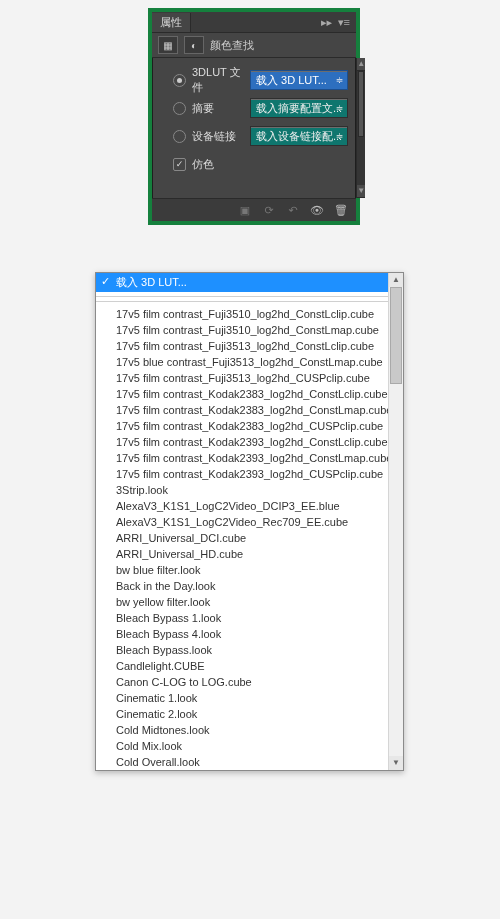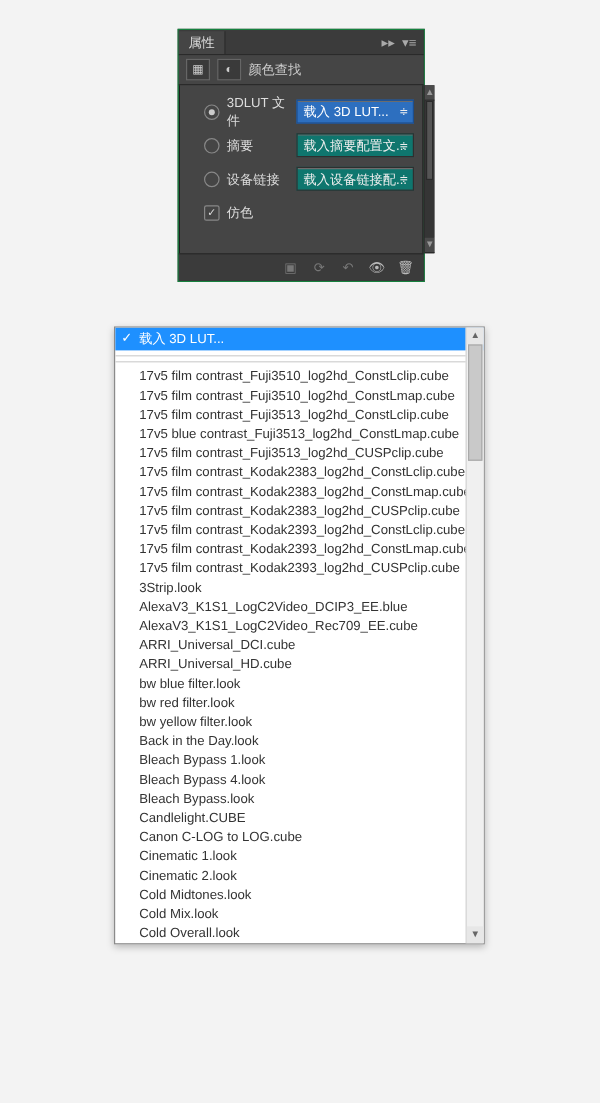--- a/index.html
+++ b/index.html
@@ -1,19 +1,19 @@
 <!DOCTYPE html>
 <html><head>
 <meta charset="utf-8">
 <style>
   html,body{margin:0;padding:0;background:#f4f4f4;font-family:"Microsoft YaHei",Tahoma,Arial,sans-serif;font-size:11px;color:#ccc;}
   .stage{width:500px;height:919px;position:relative;background:#f3f3f3;}
 
   
-  .panel{position:absolute;left:148px;top:24px;width:204px;background:#454545;border:1px solid #15803d;box-shadow:0 0 0 1px #1e1e1e inset;}
+  .panel{position:absolute;left:148px;top:8px;width:204px;background:#454545;border:4px solid #15803d;box-shadow:0 0 0 1px #1e1e1e inset;}
   .panel-tabbar{height:20px;display:flex;align-items:center;background:#3b3b3b;border-bottom:1px solid #2a2a2a;}
   .panel-tab{padding:2px 8px;background:#454545;color:#ddd;border-right:1px solid #2a2a2a;}
   .panel-tab-pad{flex:1;}
   .panel-menu{display:flex;gap:6px;padding-right:6px;}
   .panel-menu span{color:#aaa;}
   .panel-subbar{height:24px;display:flex;align-items:center;gap:6px;padding:0 6px;background:#454545;border-bottom:1px solid #2a2a2a;}
   .ico{width:18px;height:16px;display:inline-flex;align-items:center;justify-content:center;border:1px solid #666;background:#3a3a3a;color:#ccc;font-size:10px;}
   .panel-body{position:relative;display:flex;}
   .panel-form{flex:1;padding:10px 8px 18px 21px;}
   .row{display:flex;align-items:center;height:24px;margin-bottom:4px;}
@@ -131,23 +131,22 @@
           <div class="drop-row">17v5 film contrast_Kodak2383_log2hd_CUSPclip.cube</div>
           <div class="drop-row">17v5 film contrast_Kodak2393_log2hd_ConstLclip.cube</div>
           <div class="drop-row">17v5 film contrast_Kodak2393_log2hd_ConstLmap.cube</div>
           <div class="drop-row">17v5 film contrast_Kodak2393_log2hd_CUSPclip.cube</div>
           <div class="drop-row">3Strip.look</div>
           <div class="drop-row">AlexaV3_K1S1_LogC2Video_DCIP3_EE.blue</div>
           <div class="drop-row">AlexaV3_K1S1_LogC2Video_Rec709_EE.cube</div>
           <div class="drop-row">ARRI_Universal_DCI.cube</div>
           <div class="drop-row">ARRI_Universal_HD.cube</div>
           <div class="drop-row">bw blue filter.look</div>
-          <div class="drop-row">bw red filter.look</div>
+          <div class="drop-row">Back in the Day.look</div>
           <div class="drop-row">bw yellow filter.look</div>
-          <div class="drop-row">Back in the Day.look</div>
           <div class="drop-row">Bleach Bypass 1.look</div>
           <div class="drop-row">Bleach Bypass 4.look</div>
           <div class="drop-row">Bleach Bypass.look</div>
           <div class="drop-row">Candlelight.CUBE</div>
           <div class="drop-row">Canon C-LOG to LOG.cube</div>
           <div class="drop-row">Cinematic 1.look</div>
           <div class="drop-row">Cinematic 2.look</div>
           <div class="drop-row">Cold Midtones.look</div>
           <div class="drop-row">Cold Mix.look</div>
           <div class="drop-row">Cold Overall.look</div>

